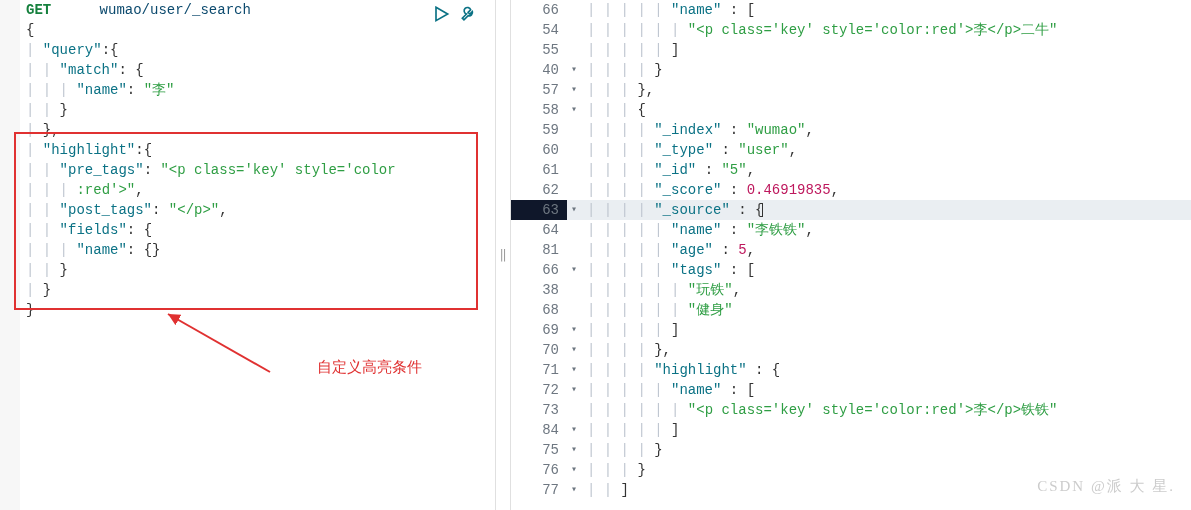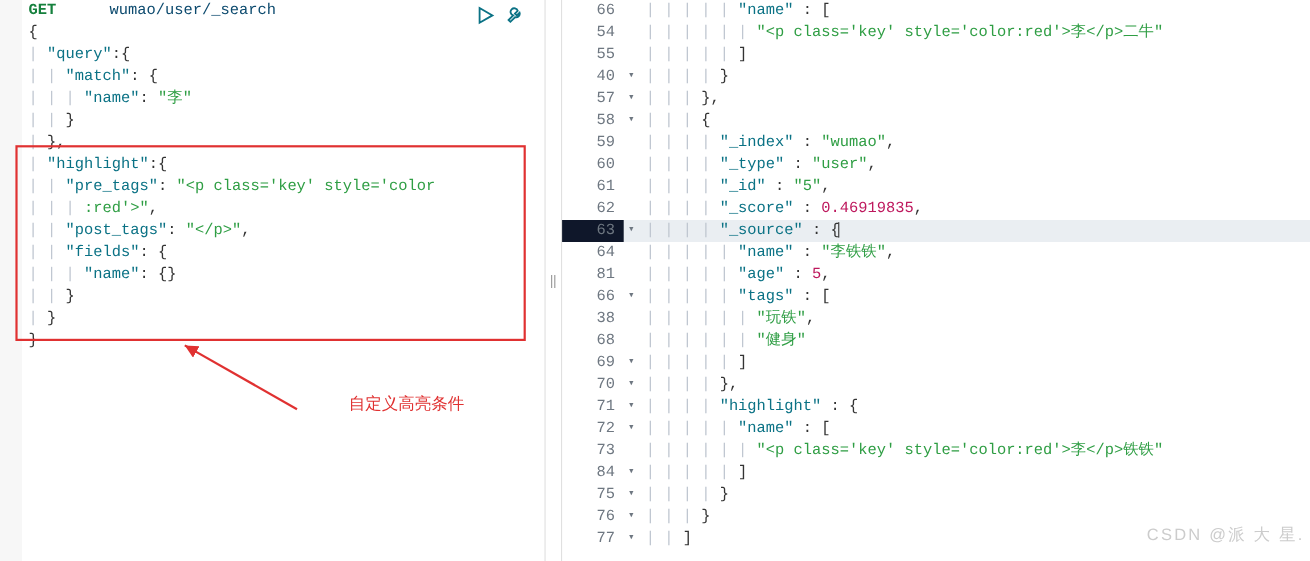--- a/index.html
+++ b/index.html
@@ -25,21 +25,21 @@
 .c-punc { color: #333; }
 .c-key { color: #0b7285; }
 .c-str { color: #2f9e44; }
 .c-num { color: #be185d; }
 .guide { color: #c0c7d1; }
 .action-icons { position: absolute; top: 4px; right: 16px; display: flex; gap: 8px; z-index: 5; }
 .icon-btn { width: 20px; height: 20px; cursor: pointer; color: #0b7285; }
 .red-box { position: absolute; border: 2px solid #e03131; pointer-events: none; z-index: 3; }
 .annotation { position: absolute; color: #e03131; font-size: 15px; z-index: 3; font-family: "Microsoft YaHei", sans-serif; }
 .arrow-svg { position: absolute; z-index: 3; pointer-events: none; }
-.watermark { position: absolute; right: 5px; bottom: 14px; color: #ccc; font-size: 15px; font-family: Liberation Sans, sans-serif; letter-spacing: 2px; }
+.watermark { position: absolute; right: 16px; bottom: 14px; color: #ccc; font-size: 15px; font-family: Liberation Serif, serif; letter-spacing: 2px; }
 .pipe { display: inline-block; text-align: center; font-size: 12px; color: #999; }
 .hl-line63 { position: absolute; left: 0; right: 0; height: 20px; background: #eaeef2; z-index: 0; }
 .cursor-mark { display: inline-block; width: 1px; height: 14px; background: #333; vertical-align: middle; margin-left: -1px; }
 </style>
 </head>
 <body>
 
 <div class="editor-container">
 
   <div class="panel panel-left">

